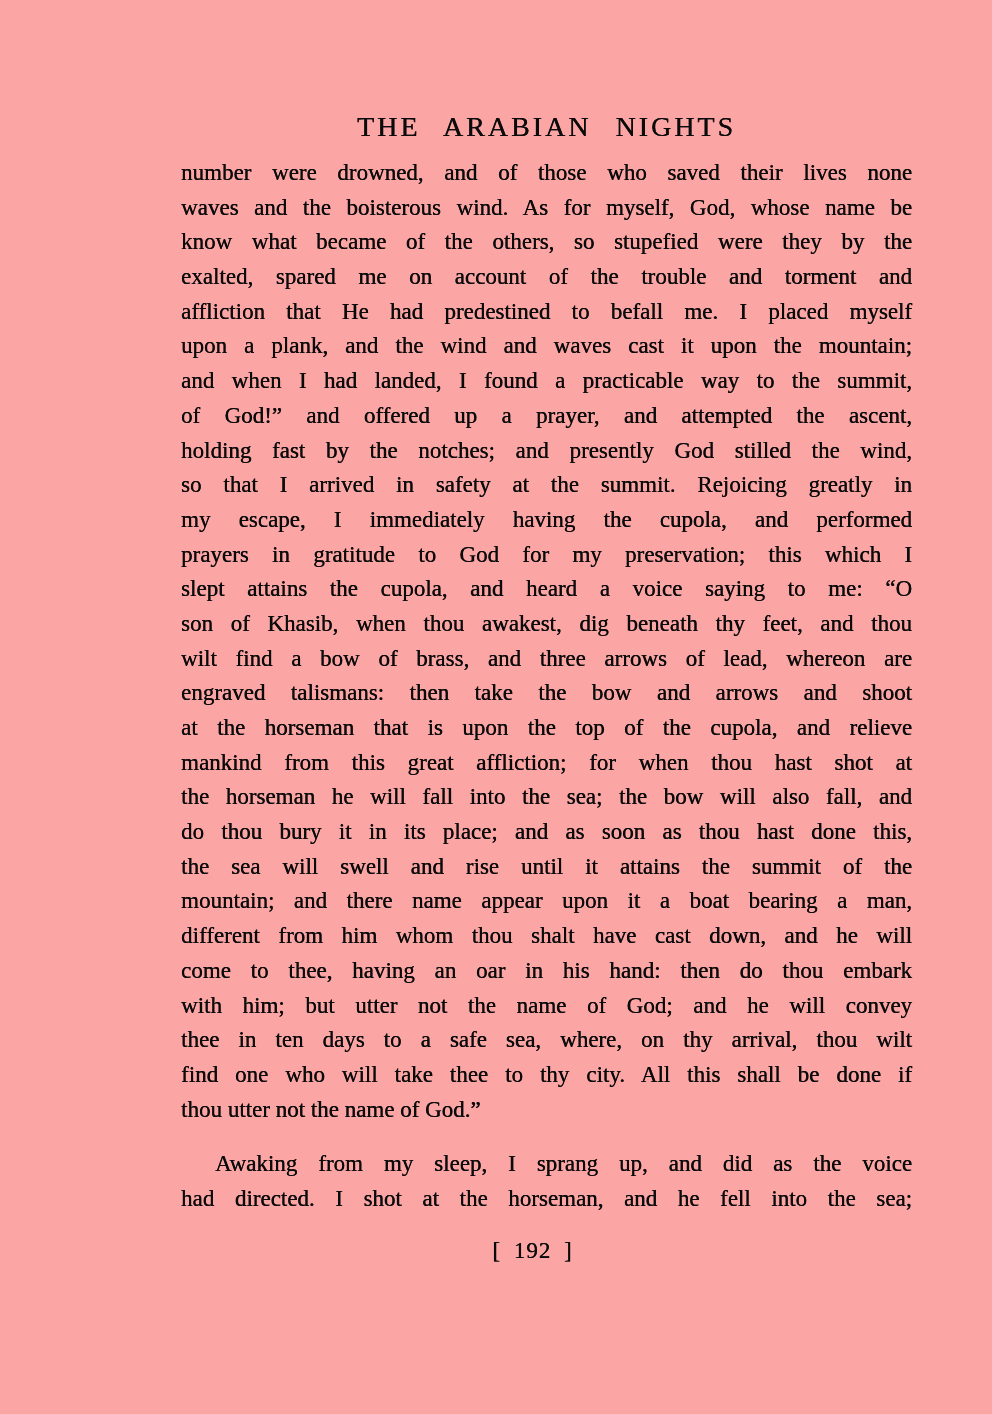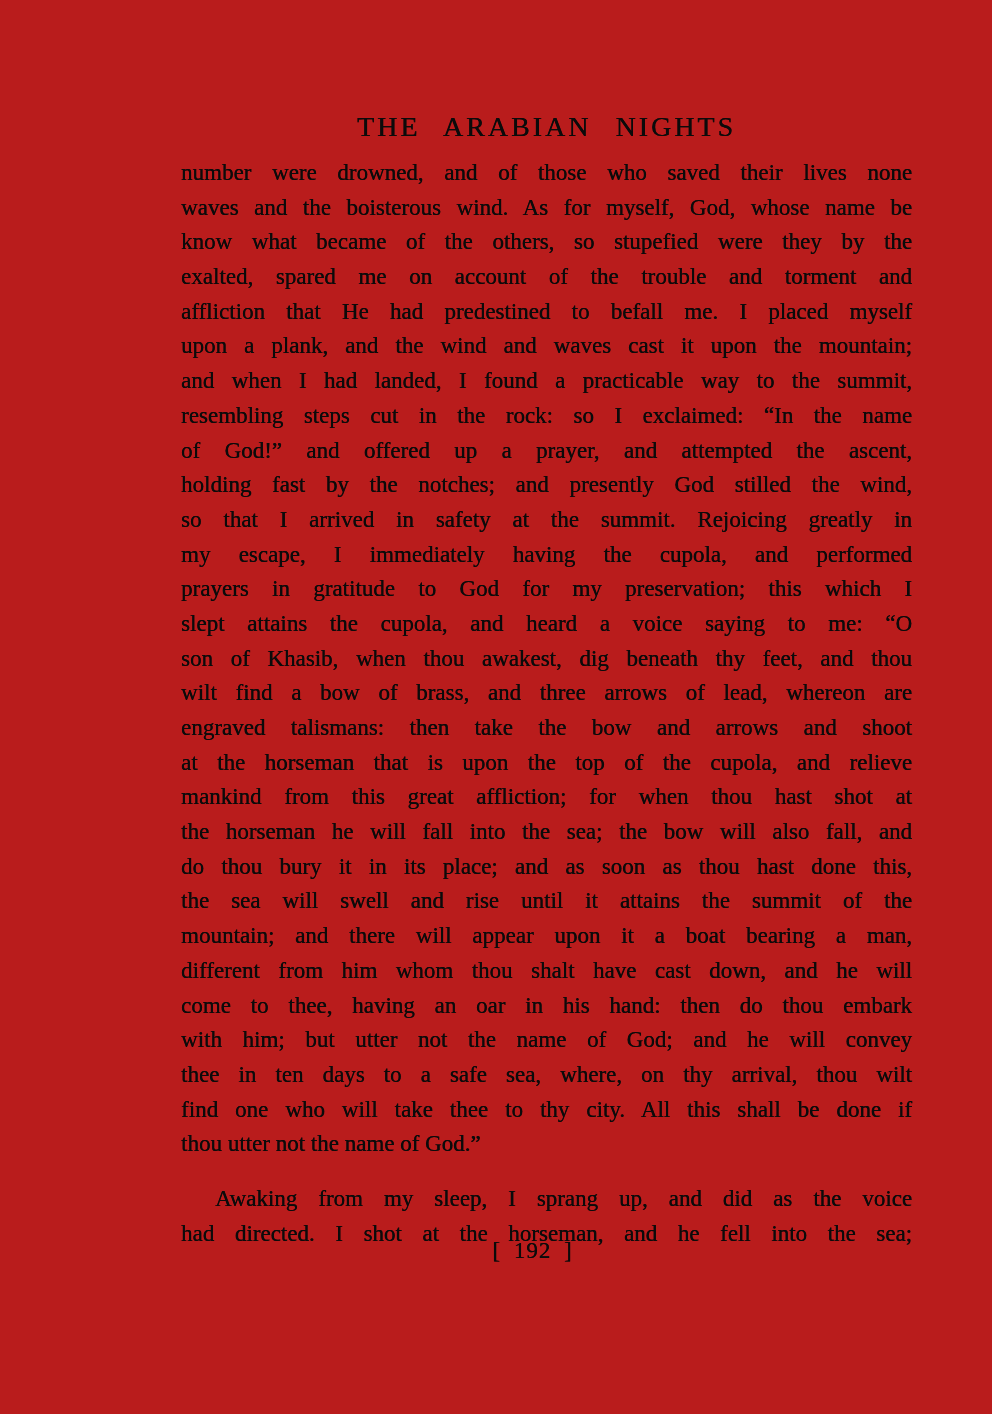--- a/index.html
+++ b/index.html
@@ -4,21 +4,21 @@
 <style>
   html, body {
     margin: 0;
     padding: 0;
     background: #ffffff;
   }
   .page {
     position: relative;
     width: 992px;
     height: 1414px;
-    background: #b91c1c;
+    background: #fca5a5;
     overflow: hidden;
     font-family: "Liberation Serif", "DejaVu Serif", serif;
     color: #0b0b0b;
   }
   .title {
     position: absolute;
     top: 111px;
     left: 181px;
     width: 731px;
     margin: 0;
@@ -71,36 +71,35 @@
   <h1 class="title">THE ARABIAN NIGHTS</h1>
 
   <div class="text-block">
       <div class="line">number were drowned, and of those who saved their lives none</div>
       <div class="line">waves and the boisterous wind. As for myself, God, whose name be</div>
       <div class="line">know what became of the others, so stupefied were they by the</div>
       <div class="line">exalted, spared me on account of the trouble and torment and</div>
       <div class="line">affliction that He had predestined to befall me. I placed myself</div>
       <div class="line">upon a plank, and the wind and waves cast it upon the mountain;</div>
       <div class="line">and when I had landed, I found a practicable way to the summit,</div>
-      <div class="line">resembling steps cut in the rock: so I exclaimed: “In the name</div>
       <div class="line">of God!” and offered up a prayer, and attempted the ascent,</div>
       <div class="line">holding fast by the notches; and presently God stilled the wind,</div>
       <div class="line">so that I arrived in safety at the summit. Rejoicing greatly in</div>
       <div class="line">my escape, I immediately having the cupola, and performed</div>
       <div class="line">prayers in gratitude to God for my preservation; this which I</div>
       <div class="line">slept attains the cupola, and heard a voice saying to me: “O</div>
       <div class="line">son of Khasib, when thou awakest, dig beneath thy feet, and thou</div>
       <div class="line">wilt find a bow of brass, and three arrows of lead, whereon are</div>
       <div class="line">engraved talismans: then take the bow and arrows and shoot</div>
       <div class="line">at the horseman that is upon the top of the cupola, and relieve</div>
       <div class="line">mankind from this great affliction; for when thou hast shot at</div>
       <div class="line">the horseman he will fall into the sea; the bow will also fall, and</div>
       <div class="line">do thou bury it in its place; and as soon as thou hast done this,</div>
       <div class="line">the sea will swell and rise until it attains the summit of the</div>
-      <div class="line">mountain; and there will appear upon it a boat bearing a man,</div>
+      <div class="line">mountain; and there name appear upon it a boat bearing a man,</div>
       <div class="line">different from him whom thou shalt have cast down, and he will</div>
       <div class="line">come to thee, having an oar in his hand: then do thou embark</div>
       <div class="line">with him; but utter not the name of God; and he will convey</div>
       <div class="line">thee in ten days to a safe sea, where, on thy arrival, thou wilt</div>
       <div class="line">find one who will take thee to thy city. All this shall be done if</div>
       <div class="line flush">thou utter not the name of God.”</div>
       <div class="line indent">Awaking from my sleep, I sprang up, and did as the voice</div>
       <div class="line">had directed. I shot at the horseman, and he fell into the sea;</div>
     </div>
 

